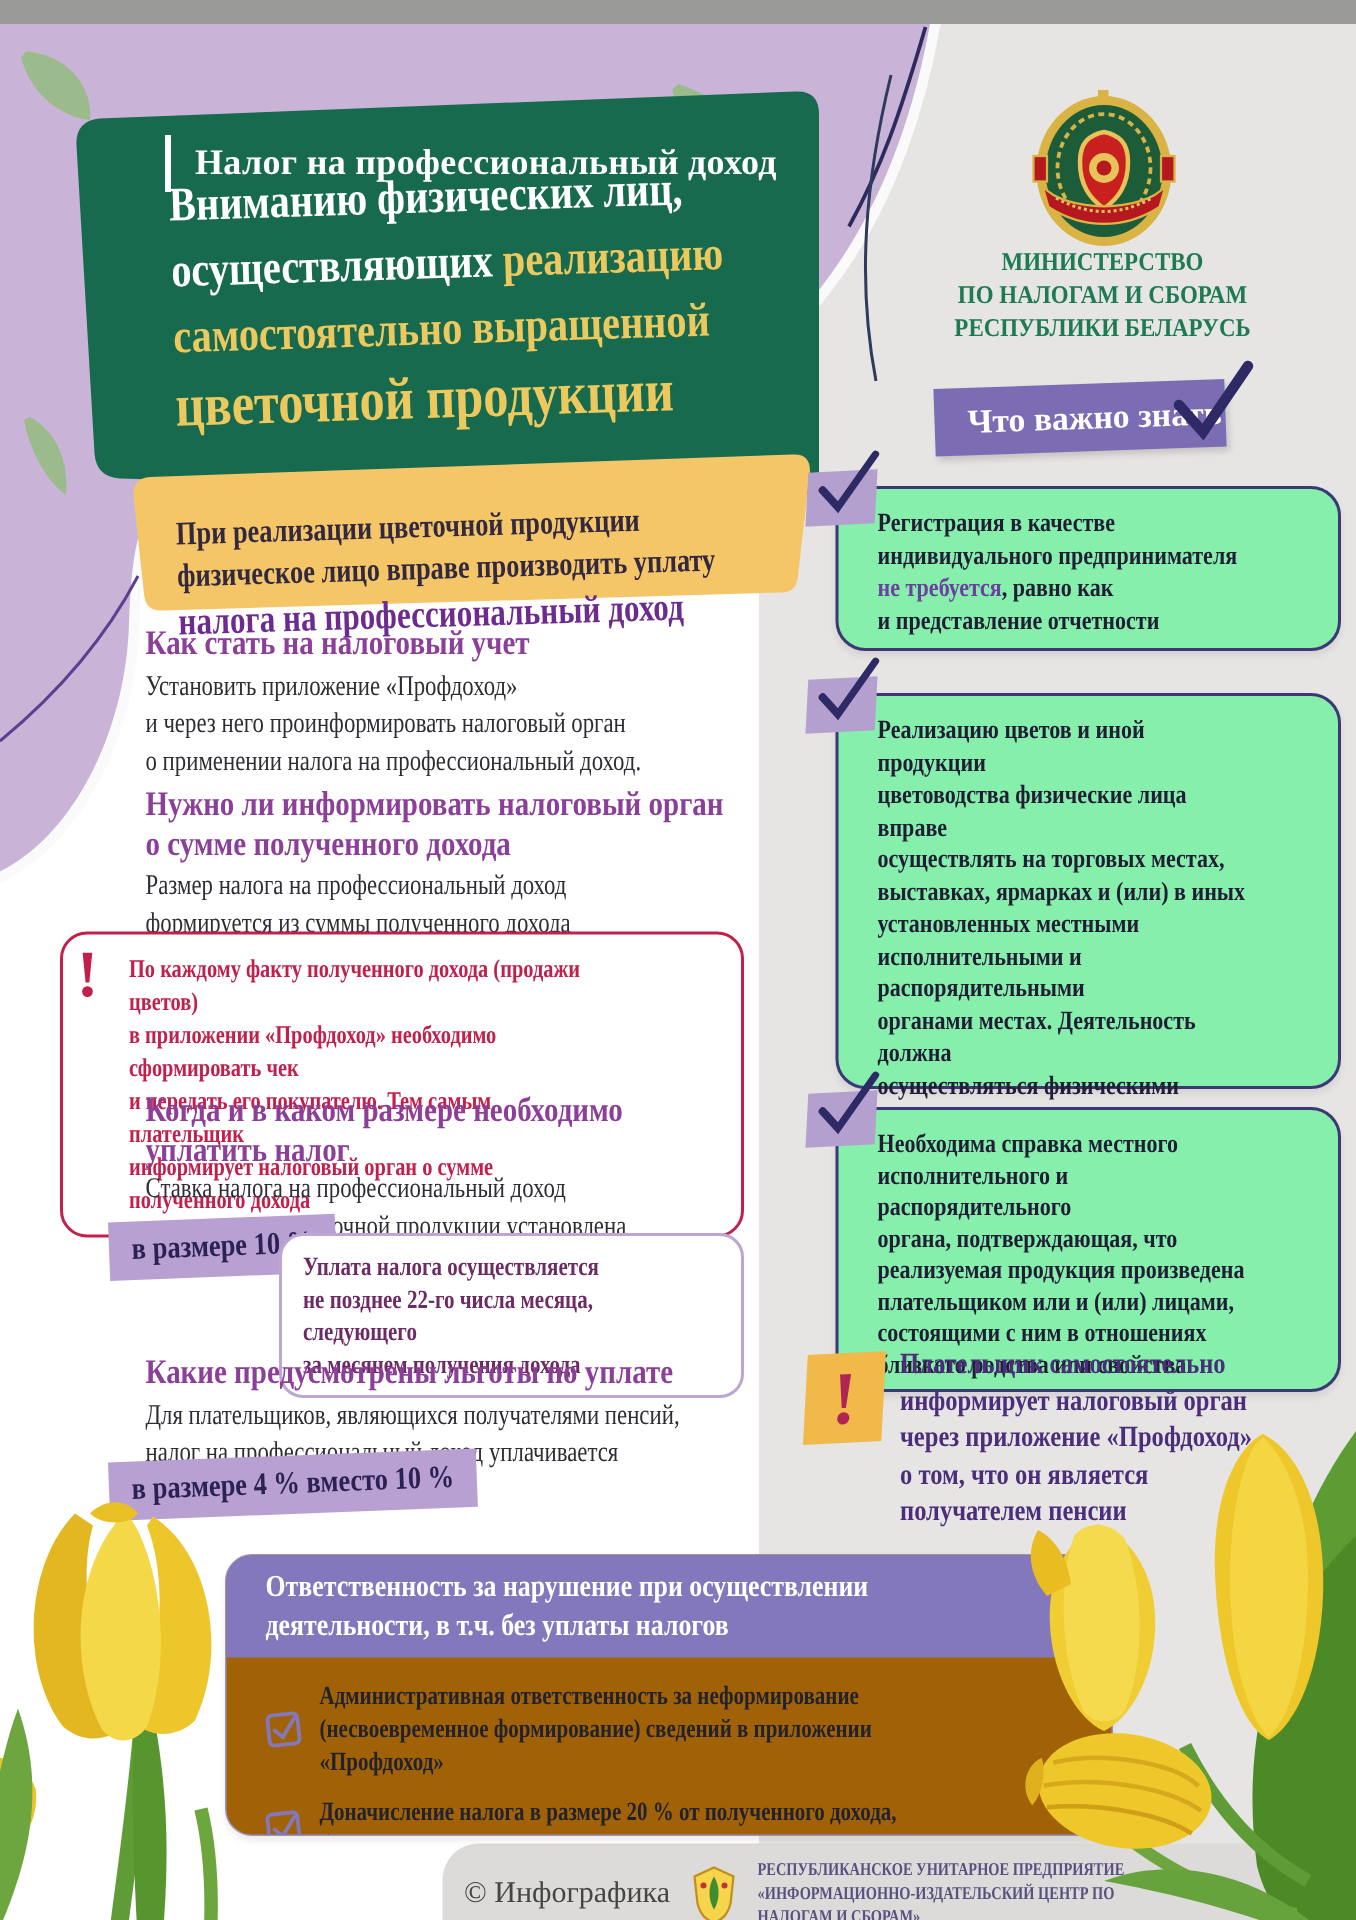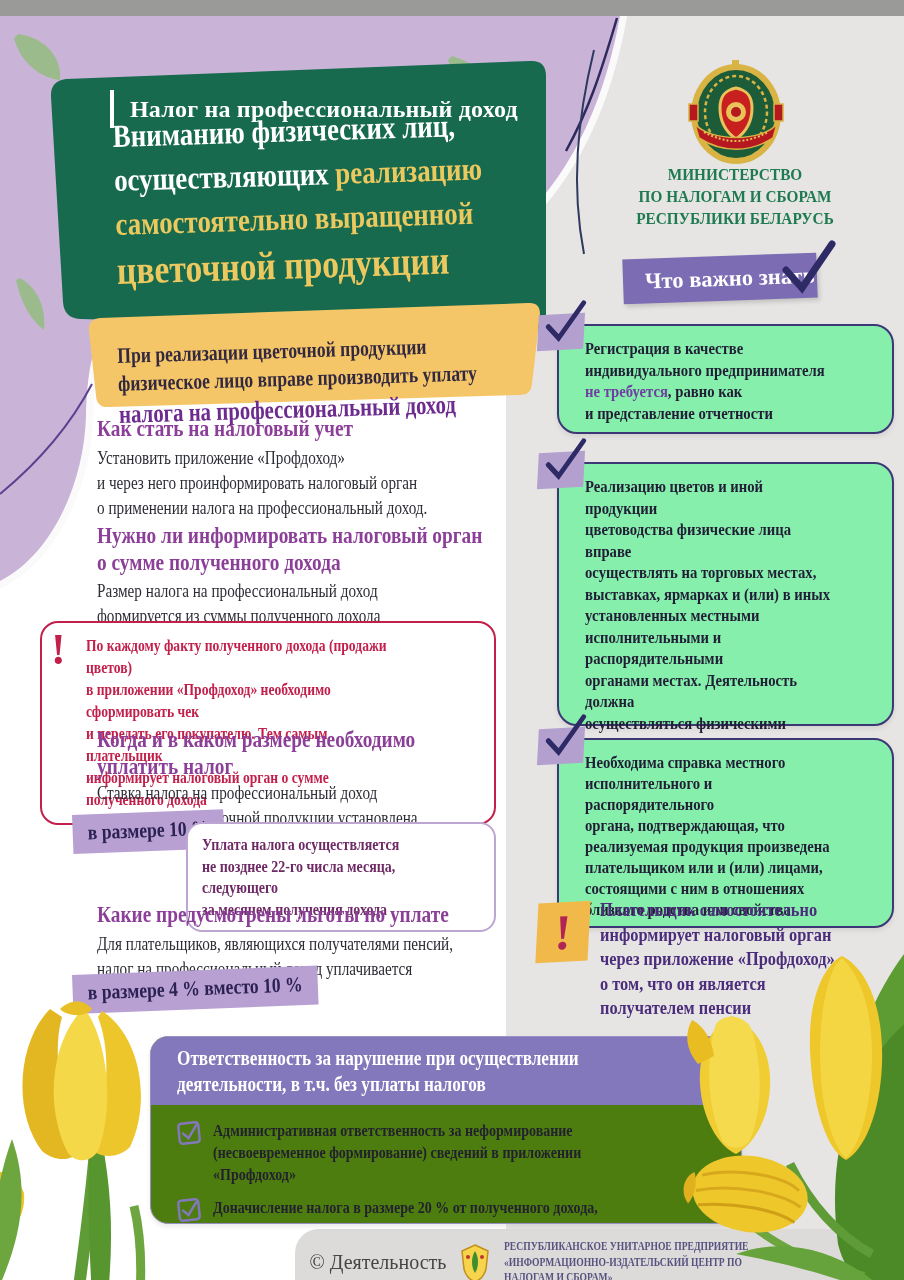--- a/index.html
+++ b/index.html
@@ -60,26 +60,26 @@
 
   .check-tab{width:46px;height:36px;background:#b3a0cf;z-index:4;
     transform:skewX(-6deg) rotate(-3deg);}
 
   .pension-tag{left:537px;top:886px;width:52px;height:60px;background:#f0b94a;z-index:3;
     transform:skewX(-6deg) rotate(-3deg);text-align:center;}
   .pension-mark{color:#b02553;font-size:50px;font-weight:700;line-height:60px;}
   .pension-text{left:600px;top:882px;z-index:3;color:#4b2d7c;font-size:19.5px;font-weight:700;line-height:24.5px;}
 
   .bottom-box{left:150px;top:1020px;width:592px;height:188px;box-sizing:border-box;z-index:2;
-    background:#4d7c0f;border:1.5px solid #9a90c8;border-radius:18px;overflow:hidden;
+    background:#a16207;border:1.5px solid #9a90c8;border-radius:18px;overflow:hidden;
     box-shadow:0 3px 5px rgba(0,0,0,.08);}
   .bb-header{height:68px;background:#8478bc;box-sizing:border-box;padding:9px 10px 0 26px;
     color:#ffffff;font-size:20.5px;font-weight:700;line-height:25.5px;}
   .bb-body{padding:14px 10px 0 26px;}
-  .bb-item{display:flex;gap:12px;margin-bottom:11px;align-items:flex-start;}
+  .bb-item{display:flex;gap:12px;margin-bottom:11px;align-items:center;}
   .bb-item-text{color:#22222e;font-size:17.5px;font-weight:700;line-height:22px;}
   .bb-check{flex:0 0 24px;margin-top:2px;transform:rotate(-6deg);}
 
   .footer{left:295px;top:1213px;width:576px;height:67px;z-index:1;background:#dcdbd9;
     border-radius:24px 24px 0 0;display:flex;align-items:center;justify-content:center;gap:14px;}
   .footer-copy{color:#454545;font-size:20px;font-weight:400;white-space:nowrap;}
   .footer-org{width:352px;color:#575280;font-size:12px;font-weight:700;line-height:15.5px;}
 
   .navy-strip{left:0;top:1271px;width:904px;height:9px;background:#2c2857;z-index:7;}
 </style>
@@ -290,21 +290,21 @@
     <g transform="rotate(8 110 240)">
       <ellipse cx="110" cy="240" rx="58" ry="38" fill="#eec72b"></ellipse>
       <path d="M60,228 C90,216 140,216 158,230" fill="none" stroke="#d7a81c" stroke-width="3"></path>
       <path d="M56,244 C92,232 140,234 162,246" fill="none" stroke="#d7a81c" stroke-width="3"></path>
       <path d="M60,258 C96,250 138,252 158,262" fill="none" stroke="#cf9f16" stroke-width="3"></path>
       <path d="M52,226 C42,232 40,248 50,258 C56,250 56,234 52,226 Z" fill="#e0b01e"></path>
     </g>
   </svg>
 
   <div class="abs footer">
-    <div class="footer-copy">© Деятельность</div>
+    <div class="footer-copy">© Инфографика</div>
     <svg width="30" height="40" viewBox="0 0 30 40">
       <path d="M15,2 L28,8 L26,26 C24,34 20,37 15,39 C10,37 6,34 4,26 L2,8 Z" fill="#f6d44c" stroke="#c28f1e" stroke-width="1.5"></path>
       <path d="M15,8 C19,14 19,24 15,30 C11,24 11,14 15,8 Z" fill="#3f8d2e"></path>
       <circle cx="8" cy="14" r="2" fill="#c23333"></circle>
       <circle cx="22" cy="14" r="2" fill="#c23333"></circle>
     </svg>
     <div class="footer-org pre sx80">РЕСПУБЛИКАНСКОЕ УНИТАРНОЕ ПРЕДПРИЯТИЕ
 «ИНФОРМАЦИОННО-ИЗДАТЕЛЬСКИЙ ЦЕНТР ПО НАЛОГАМ И СБОРАМ»</div>
   </div>
 

